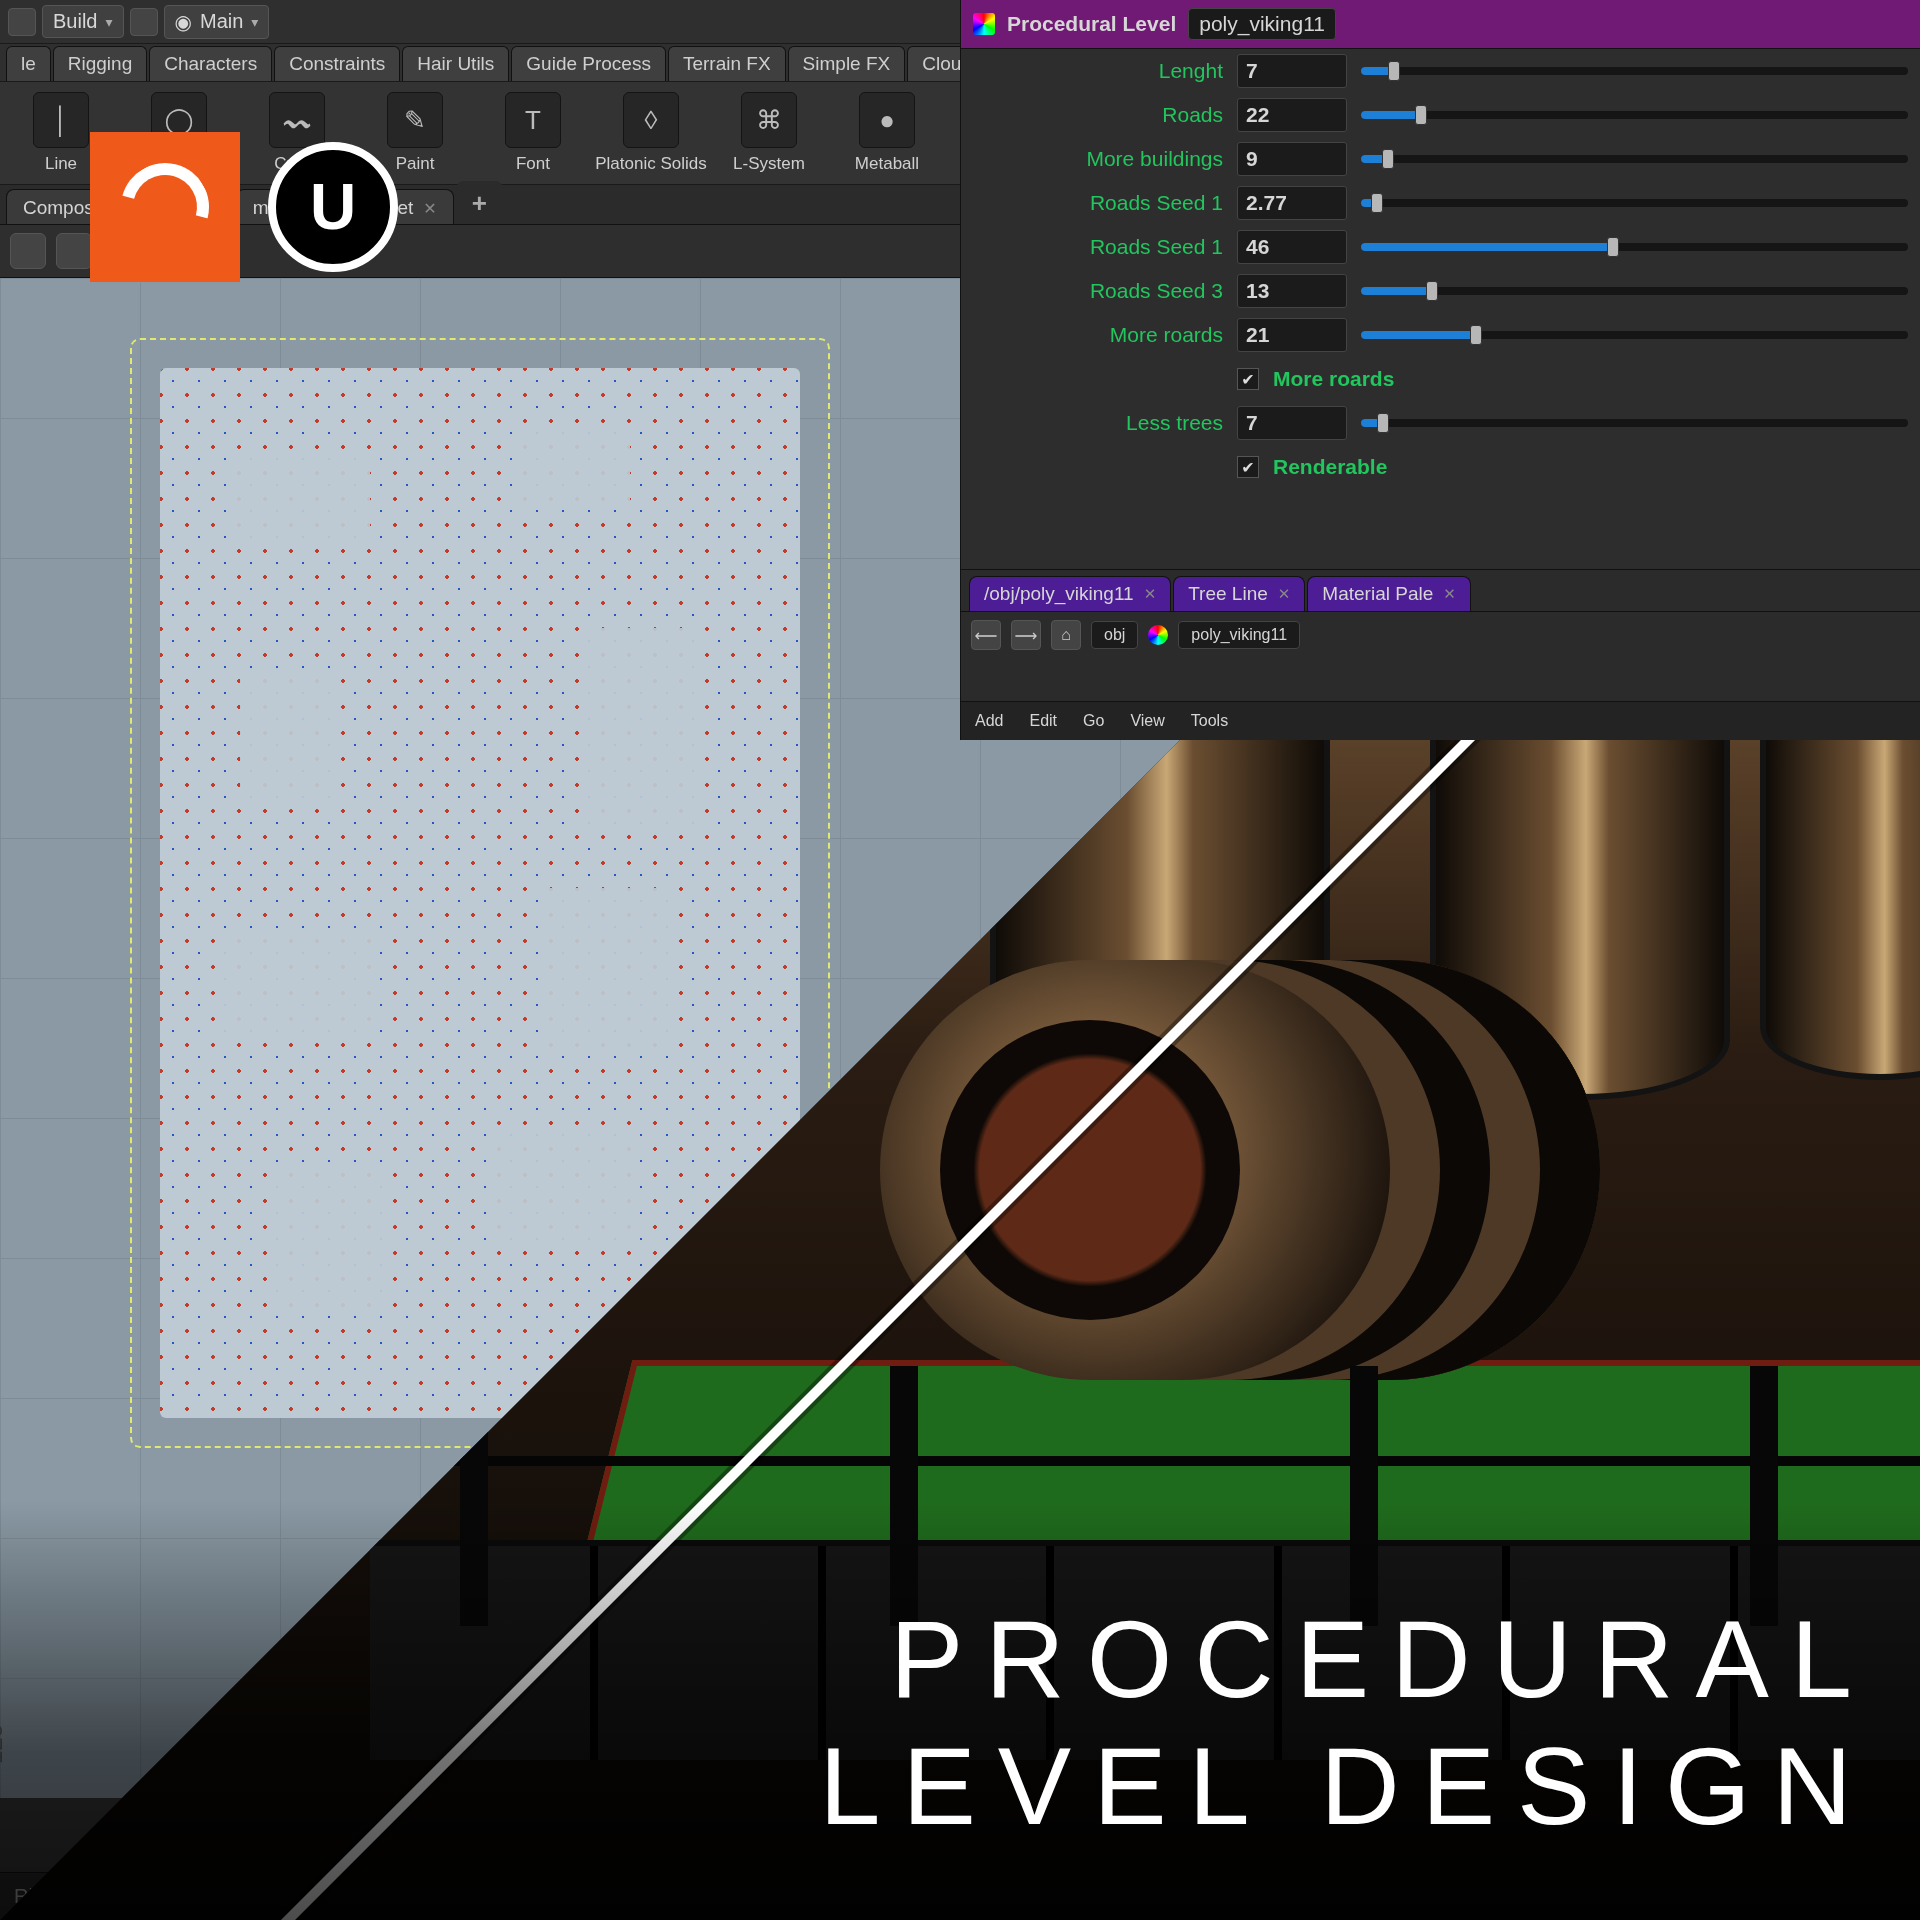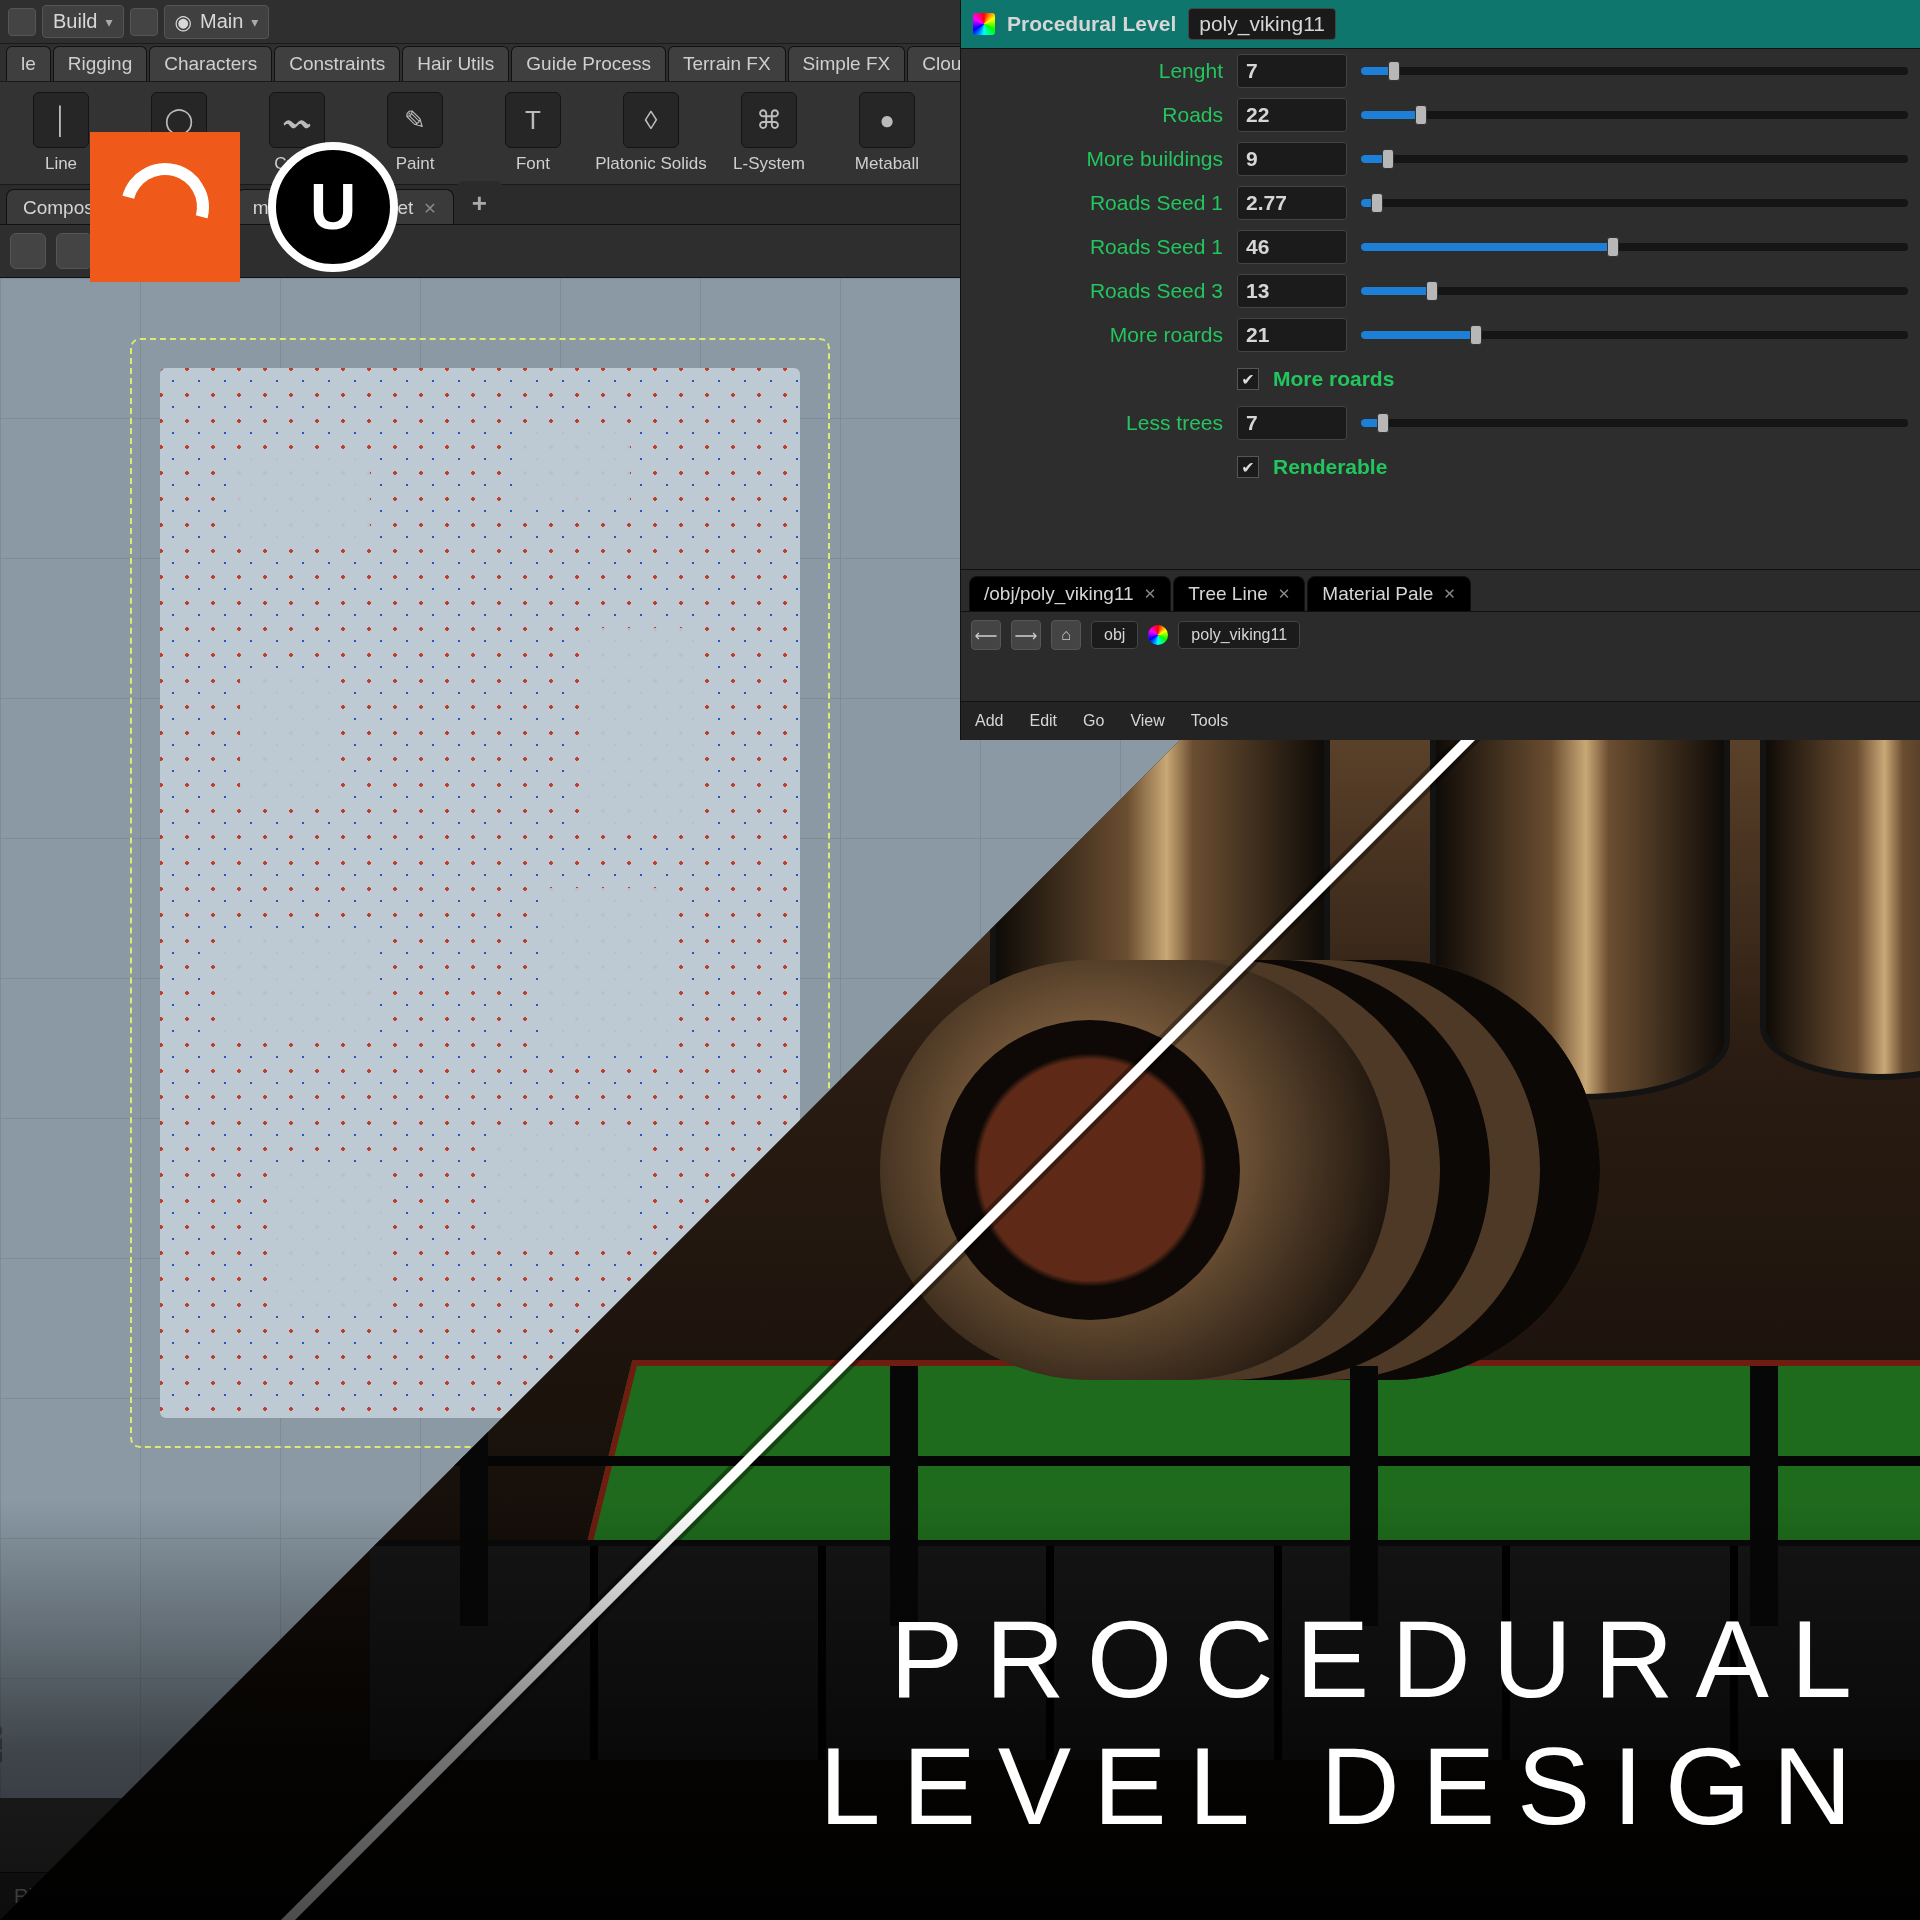--- a/index.html
+++ b/index.html
@@ -76,40 +76,40 @@
   .logo-hou span{width:88px;height:88px;border:12px solid #fff;border-radius:50%;
       border-left-color:transparent;border-bottom-color:transparent;transform:rotate(-30deg);}
   .logo-ue { width:130px;height:130px;border-radius:50%;background:#000;border:8px solid #fff;
              display:flex;align-items:center;justify-content:center;color:#fff;font-size:64px;
              font-weight:900;font-family:"Times New Roman",serif;}
 
   
   .param-pane { position:absolute;left:960px;top:0;width:960px;height:570px;background:#2d2d2d;
                 color:#d6d6d6;font-size:21px;border-left:1px solid #111;border-bottom:1px solid #111;
                 z-index:4;}
-  .param-title { display:flex;align-items:center;gap:12px;padding:8px 12px;background:#0f766e;
+  .param-title { display:flex;align-items:center;gap:12px;padding:8px 12px;background:#701a75;
                  border-bottom:1px solid #111;}
   .param-title .swatch{width:22px;height:22px;background:conic-gradient(red,yellow,lime,cyan,blue,magenta,red);border-radius:3px;}
   .param-title .type { font-weight:600;}
   .param-title .name { background:#1a1a1a;border:1px solid #444;padding:3px 10px;border-radius:4px;}
   .param-row { display:flex;align-items:center;height:44px;padding:0 12px;gap:14px;}
   .param-row label{ width:250px;text-align:right;color:#22c55e;}
   .param-row .valbox{ width:110px;padding:4px 8px;background:#1b1b1b;border:1px solid #444;
                       border-radius:3px;font-weight:600;}
   .param-row .slider{ position:relative;flex:1;height:8px;background:#151515;border-radius:4px;}
   .param-row .slider .fill{position:absolute;left:0;top:0;bottom:0;background:#1d7fd6;border-radius:4px;}
   .param-row .slider .knob{position:absolute;top:-6px;width:12px;height:20px;background:#b7b7b7;
         border:1px solid #333;border-radius:3px;transform:translateX(-50%);}
   .param-row.cb label.after{width:auto;text-align:left;font-weight:600;}
   .param-row.cb .chk{width:22px;height:22px;background:#1b1b1b;border:1px solid #555;
         display:flex;align-items:center;justify-content:center;color:#ddd;font-size:16px;}
   .node-pane { position:absolute;left:960px;top:570px;width:960px;height:170px;background:#2b2b2b;
                color:#d6d6d6;border-left:1px solid #111;z-index:4;}
   .node-tabs { display:flex;gap:2px;padding:6px 8px 0;border-bottom:1px solid #111;}
-  .node-tabs .tabitem{padding:6px 14px;background:#000000;border:1px solid #111;border-bottom:none;
+  .node-tabs .tabitem{padding:6px 14px;background:#4c1d95;border:1px solid #111;border-bottom:none;
         border-radius:8px 8px 0 0;font-size:19px;display:flex;align-items:center;gap:10px;}
   .node-tabs .x{color:#888;font-size:15px;}
   .node-crumb { display:flex;align-items:center;gap:10px;padding:8px 10px;}
   .node-crumb .navbtn{width:30px;height:30px;border:1px solid #555;background:#444;border-radius:4px;
         display:flex;align-items:center;justify-content:center;color:#ccc;}
   .node-crumb .pill{padding:4px 12px;background:#1b1b1b;border:1px solid #444;border-radius:4px;}
   .node-crumb .dot{width:20px;height:20px;border-radius:50%;
         background:conic-gradient(red,yellow,lime,cyan,blue,magenta,red);}
   .node-menu { position:absolute;left:0;bottom:0;right:0;display:flex;gap:26px;padding:10px 14px;
                background:#232323;border-top:1px solid #111;}

